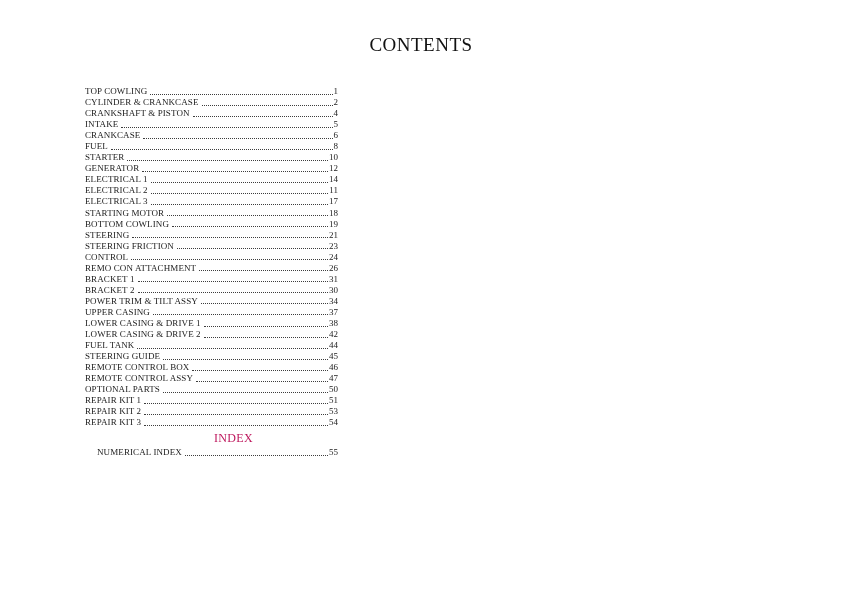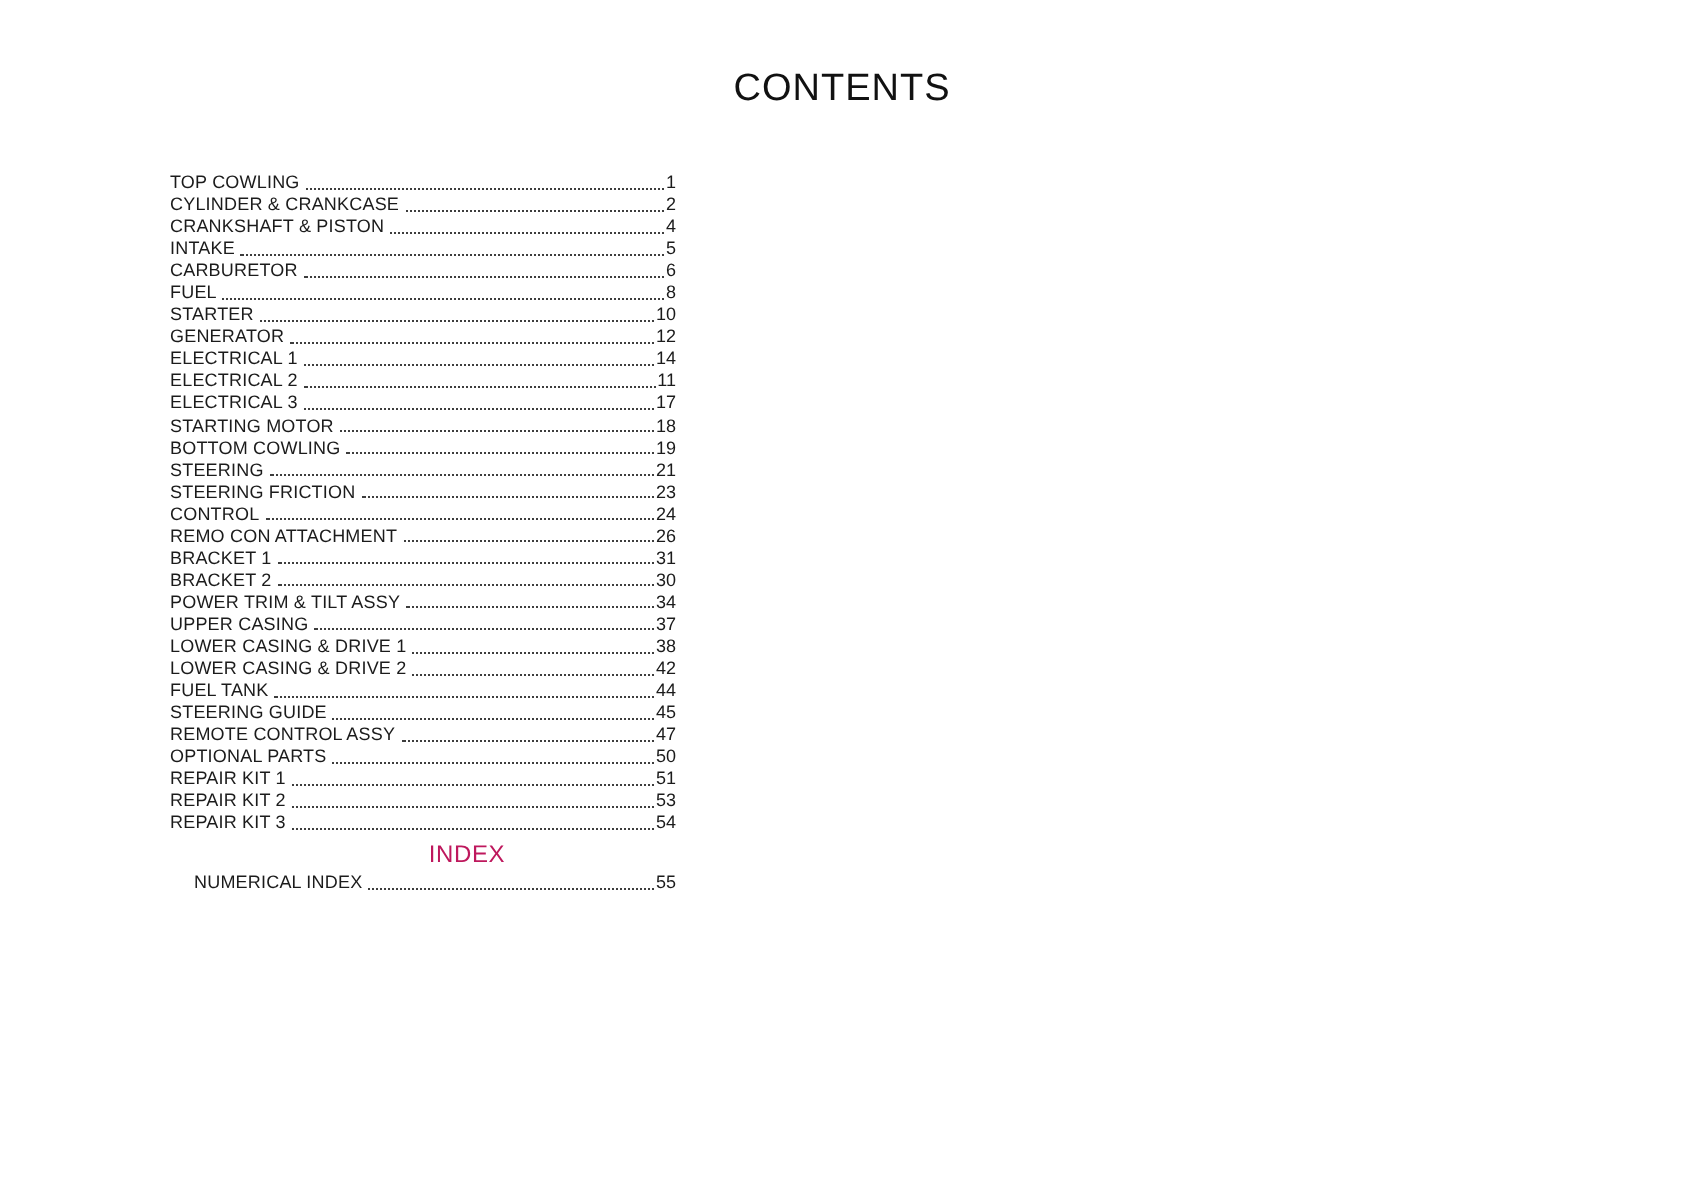--- a/index.html
+++ b/index.html
@@ -6,21 +6,21 @@
     margin: 0;
     padding: 0;
     background: #ffffff;
   }
   .page {
     position: relative;
     width: 842px;
     height: 595px;
     background: #ffffff;
     overflow: hidden;
-    font-family: Liberation Sans, sans-serif;
+    font-family: Liberation Serif, serif;
     color: #1b1b1b;
   }
   .title {
     position: absolute;
     top: 34px;
     left: 0;
     width: 100%;
     margin: 0;
     text-align: center;
     font-size: 19px;
@@ -96,21 +96,21 @@
     <span class="toc-page">4</span>
   </div>
 
   <div class="toc-row">
     <span class="toc-label">INTAKE</span>
     <span class="toc-leader"></span>
     <span class="toc-page">5</span>
   </div>
 
   <div class="toc-row">
-    <span class="toc-label">CARBURETOR</span>
+    <span class="toc-label">CRANKCASE</span>
     <span class="toc-leader"></span>
     <span class="toc-page">6</span>
   </div>
 
   <div class="toc-row">
     <span class="toc-label">FUEL</span>
     <span class="toc-leader"></span>
     <span class="toc-page">8</span>
   </div>
 
@@ -222,20 +222,25 @@
     <span class="toc-leader"></span>
     <span class="toc-page">44</span>
   </div>
 
   <div class="toc-row">
     <span class="toc-label">STEERING GUIDE</span>
     <span class="toc-leader"></span>
     <span class="toc-page">45</span>
   </div>
 
+  <div class="toc-row">
+    <span class="toc-label">REMOTE CONTROL BOX</span>
+    <span class="toc-leader"></span>
+    <span class="toc-page">46</span>
+  </div>
 
   <div class="toc-row">
     <span class="toc-label">REMOTE CONTROL ASSY</span>
     <span class="toc-leader"></span>
     <span class="toc-page">47</span>
   </div>
 
   <div class="toc-row">
     <span class="toc-label">OPTIONAL PARTS</span>
     <span class="toc-leader"></span>

